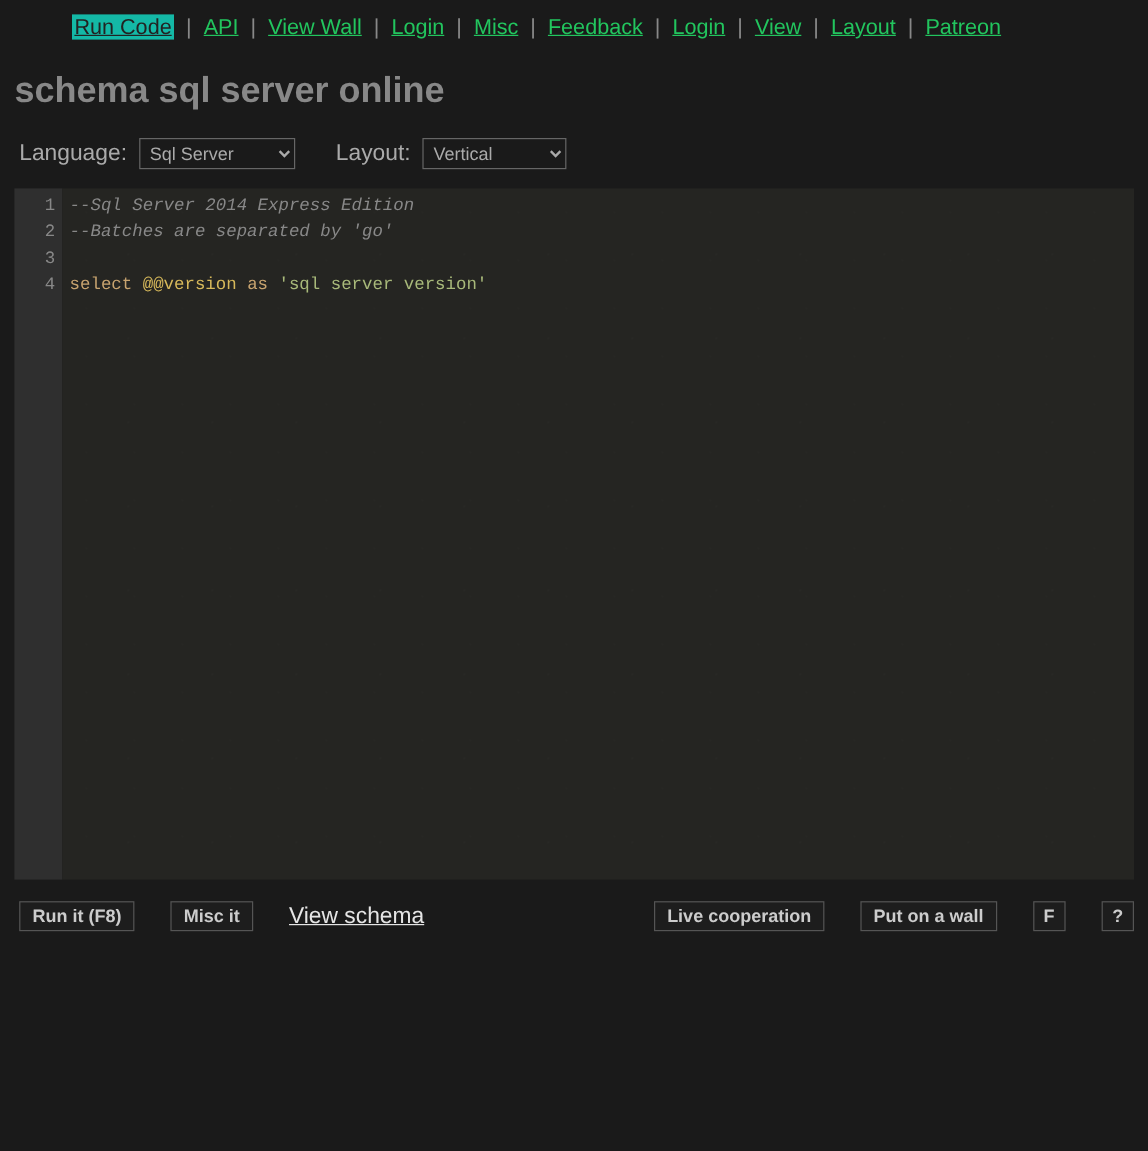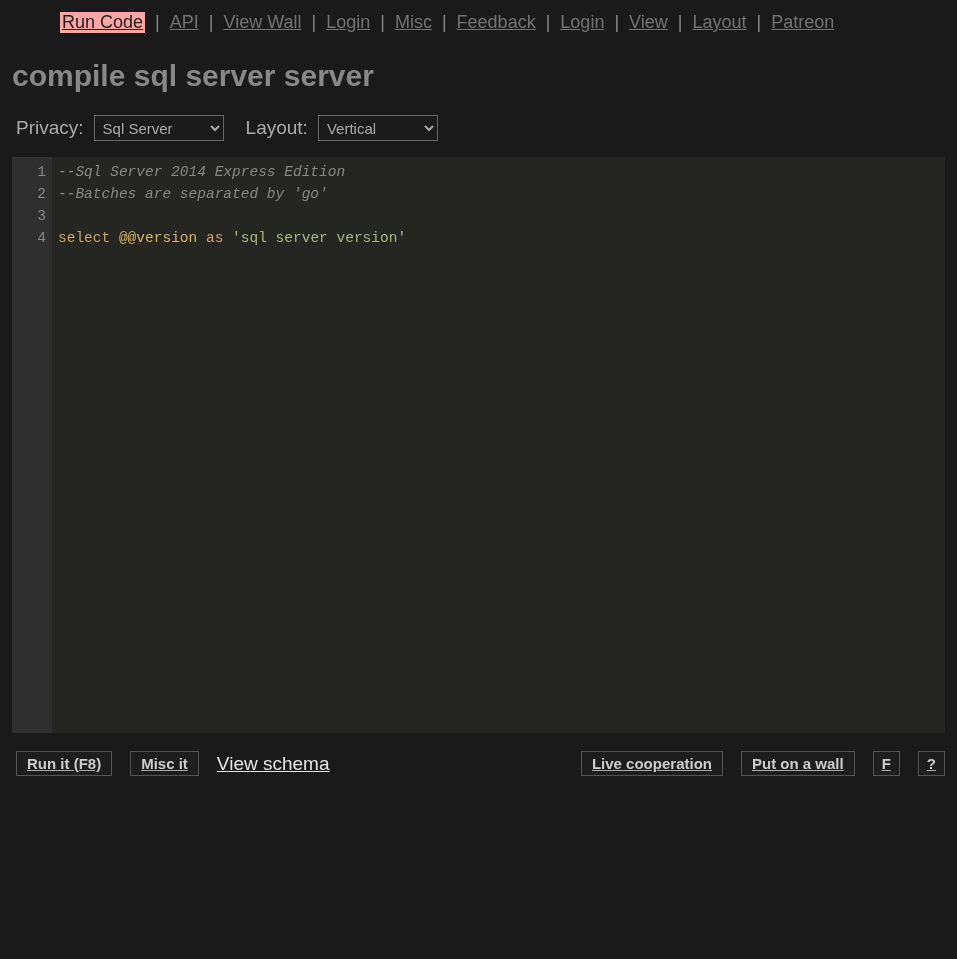--- a/index.html
+++ b/index.html
@@ -16,30 +16,30 @@
       height: 959px;
     }
     .nav {
       padding: 12px 60px 8px;
       display: flex;
       align-items: baseline;
       gap: 6px;
       font-size: 18px;
     }
     .nav a {
-      color: #737373;
+      color: #22c55e;
       text-decoration: underline;
     }
     .nav .sep {
       color: #888;
       margin: 0 4px;
       text-decoration: none;
     }
     .nav-active {
-      background: #fca5a5;
+      background: #14b8a6;
       color: #222 !important;
       text-decoration: underline;
       padding: 0 2px;
     }
     h1.page-title {
       font-size: 30px;
       font-weight: bold;
       color: #888;
       padding: 18px 12px 18px;
     }
@@ -57,21 +57,21 @@
     .controls-row select {
       background: #1a1a1a;
       color: #aaa;
       border: 1px solid #666;
       font-size: 15px;
       padding: 2px 4px;
       height: 26px;
     }
     .controls-row select.lang-select {
       width: 130px;
-      margin-right: 12px;
+      margin-right: 24px;
     }
     .controls-row select.layout-select {
       width: 120px;
     }
     .editor-wrap {
       margin: 0 12px;
       height: 576px;
       position: relative;
       display: flex;
       font-family: "Courier New", monospace;
@@ -105,22 +105,21 @@
       height: 22px;
     }
     .comment { color: #888; font-style: italic; }
     .keyword { color: #c7a36f; }
     .sysvar { color: #d6b85a; }
     .string { color: #a8b97a; }
     .bottom-bar {
       display: flex;
       align-items: center;
       padding: 18px 12px 18px 16px;
-      gap: 18px;
-      text-decoration: underline;
+      gap: 30px;
     }
     .btn {
       background: #1d1d1d;
       color: #ccc;
       border: 1px solid #555;
       font-size: 15px;
       font-weight: bold;
       padding: 3px 10px;
       cursor: pointer;
       font-family: Arial, Helvetica, sans-serif;
@@ -154,24 +153,24 @@
   <span class="sep">|</span>
   <a href="#">Login</a>
   <span class="sep">|</span>
   <a href="#">View</a>
   <span class="sep">|</span>
   <a href="#">Layout</a>
   <span class="sep">|</span>
   <a href="#">Patreon</a>
 </div>
 
-<h1 class="page-title">compile sql server server</h1>
+<h1 class="page-title">schema sql server online</h1>
 
 <div class="controls-row">
-  <label>Privacy:</label>
+  <label>Language:</label>
   <select class="lang-select">
     <option>Sql Server</option>
   </select>
   <label>Layout:</label>
   <select class="layout-select">
     <option>Vertical</option>
   </select>
 </div>
 
 <div class="editor-wrap">

